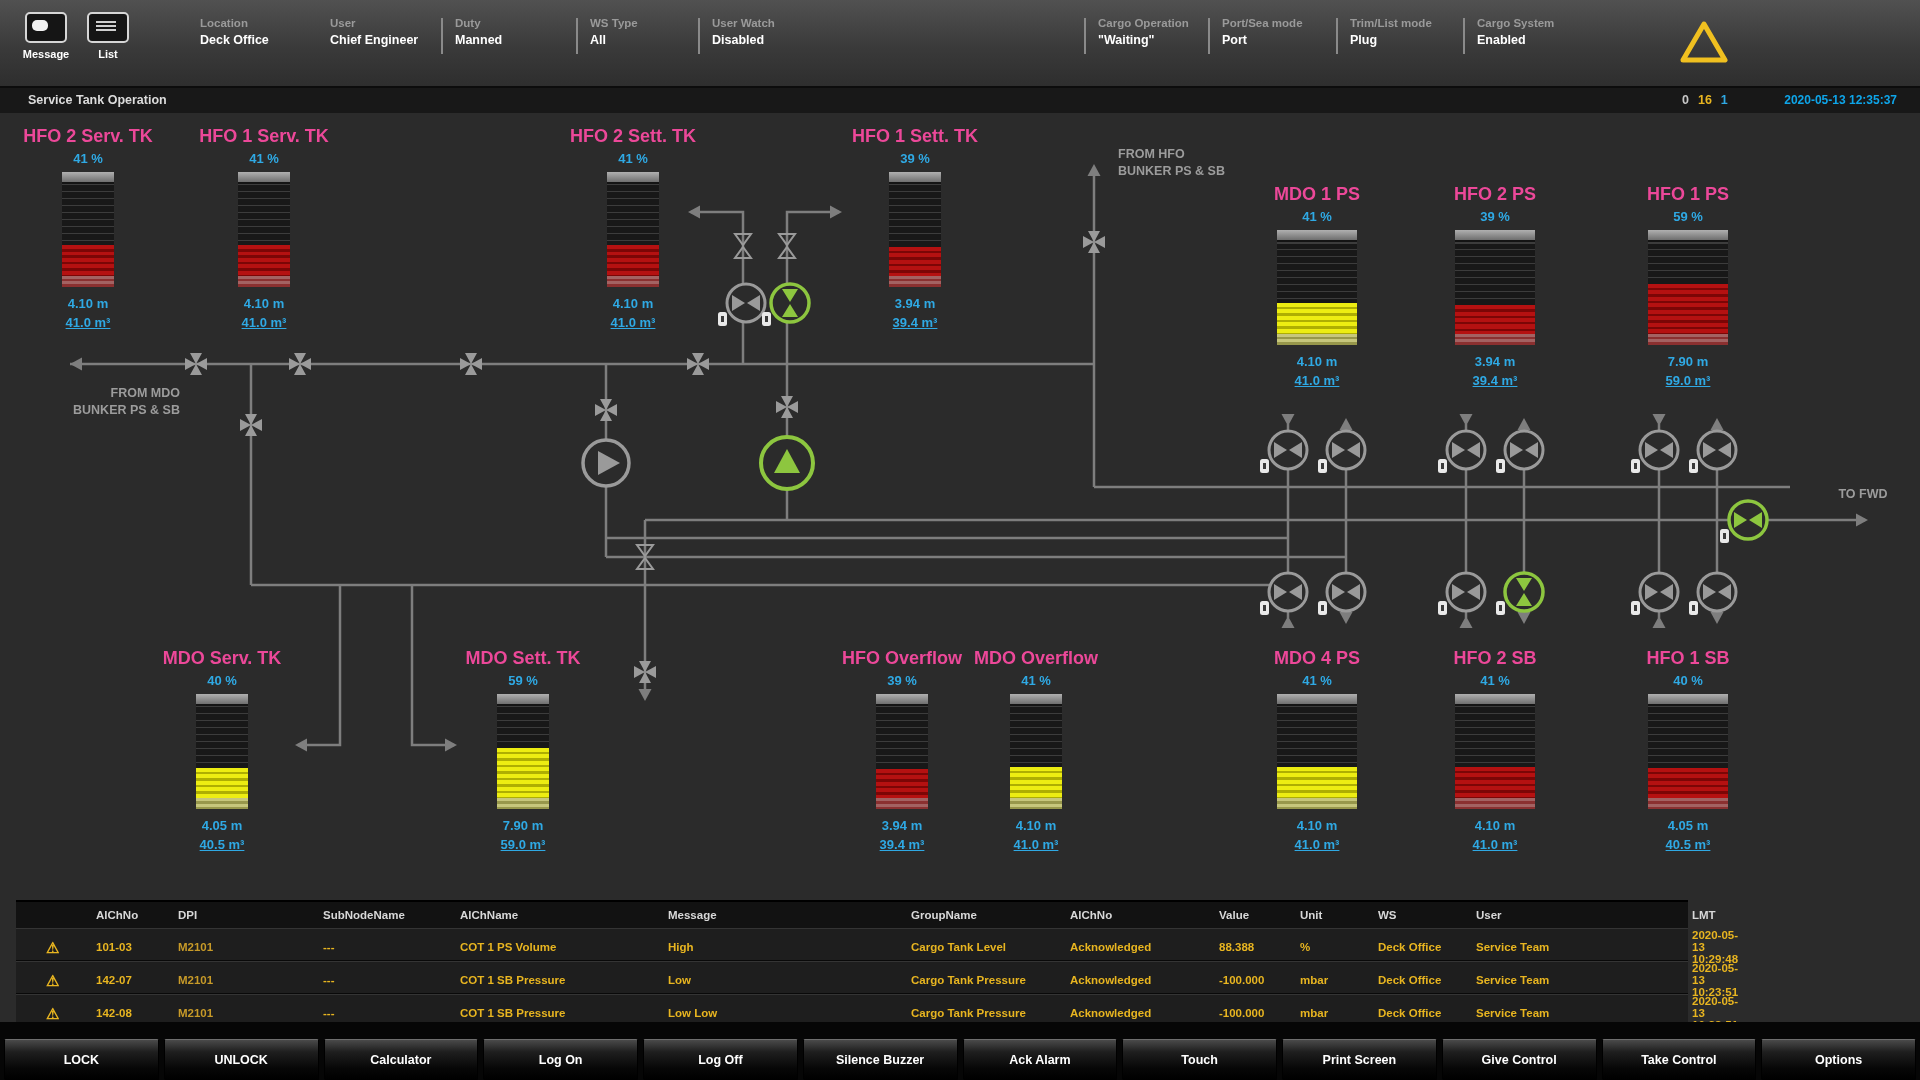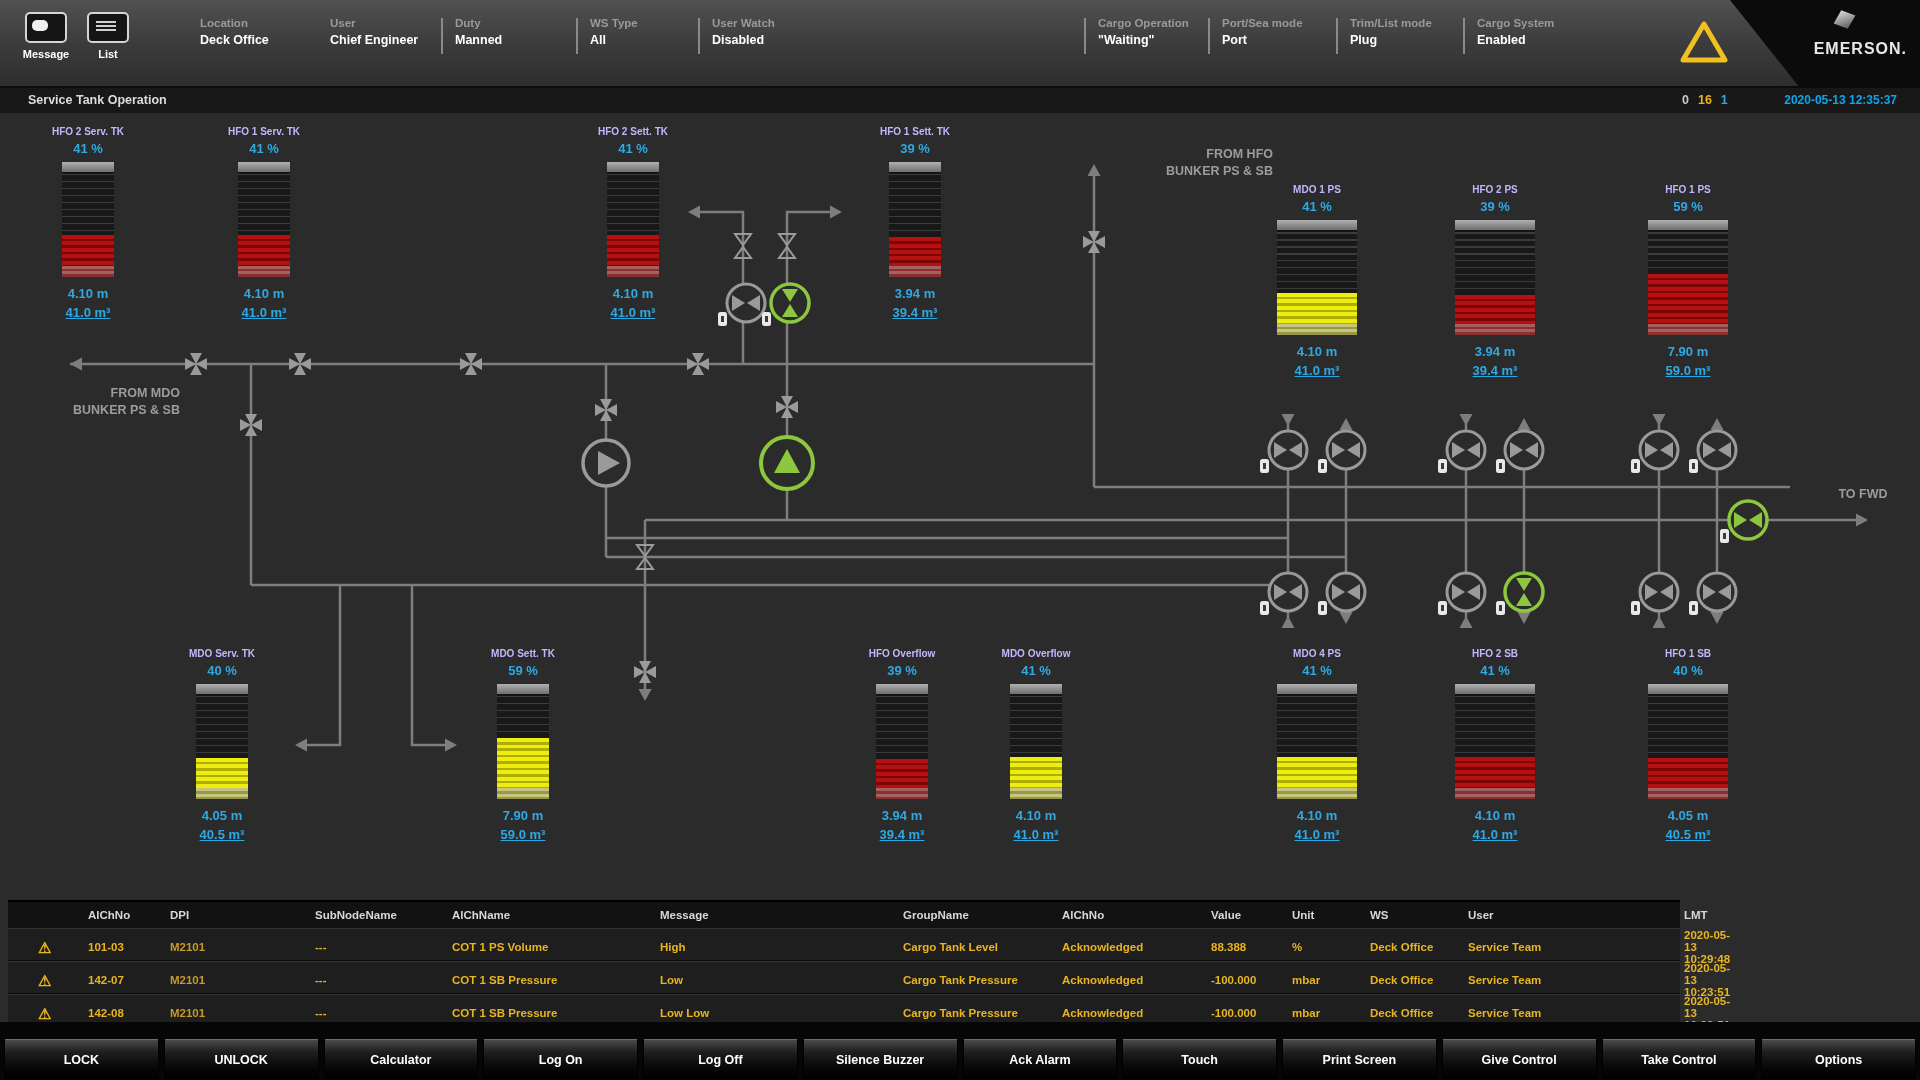--- a/index.html
+++ b/index.html
@@ -36,37 +36,37 @@
   .tb-title{position:absolute;left:28px;top:0;line-height:25px;font-size:12.5px;font-weight:bold;color:#dcdcdc;}
   .tb-counters{position:absolute;left:1682px;top:0;line-height:25px;font-size:12.5px;font-weight:bold;}
   .tb-counters span{margin-right:9px;}
   .tb-dt{position:absolute;right:23px;top:0;line-height:25px;font-size:12px;font-weight:bold;color:#0ea5e9;}
   
   .mimic{position:absolute;top:113px;left:0;width:1920px;height:787px;background:#2b2b2b;}
   .mimic svg{position:absolute;left:0;top:0;}
   .mlabel{position:absolute;color:#9c9c9c;font-size:12.5px;font-weight:bold;
     white-space:pre;line-height:17px;z-index:2;}
   .tank{position:absolute;width:150px;text-align:center;z-index:2;cursor:pointer;}
-  .tk-name{font-size:10px;font-weight:bold;color:#c4b5fd;white-space:nowrap;}
+  .tk-name{font-size:18px;font-weight:bold;color:#ec4899;white-space:nowrap;}
   .tk-pct{font-size:13px;font-weight:bold;margin:4px 0 6px;}
   .tk-bar{margin:0 auto;height:115px;position:relative;background:#141414;}
   .tk-cap{height:10px;background:linear-gradient(#b0b0b0,#6f6f6f);}
   .tk-body{position:absolute;top:12px;bottom:0;left:0;right:0;
     background:repeating-linear-gradient(180deg,#3c3c3c 0 1.5px,#181818 1.5px 7px);}
   .tk-fill{position:absolute;bottom:0;left:0;right:0;}
   .tk-fill.red{background:repeating-linear-gradient(180deg,#b51111 0 4px,#7c0606 4px 6.5px);}
   .tk-fill.red::after{content:"";position:absolute;bottom:0;left:0;right:0;height:11px;
     background:repeating-linear-gradient(180deg,#a36262 0 3px,#8b3030 3px 5.5px);}
   .tk-fill.yellow{background:repeating-linear-gradient(180deg,#ededed0 0 0);background:repeating-linear-gradient(180deg,#eded12 0 4px,#aeae02 4px 6.5px);}
   .tk-fill.yellow::after{content:"";position:absolute;bottom:0;left:0;right:0;height:11px;
     background:repeating-linear-gradient(180deg,#c6c67c 0 3px,#97974b 3px 5.5px);}
   .tk-level{font-size:13px;font-weight:bold;margin-top:9px;}
   .tk-vol{font-size:13px;font-weight:bold;margin-top:4px;text-decoration:underline;}
   
-  .atable{position:absolute;top:900px;left:8px;width:1672px;height:122px;background:#121212;
+  .atable{position:absolute;top:900px;left:16px;width:1672px;height:122px;background:#121212;
     border-top:2px solid #000;box-sizing:border-box;}
   .trow{display:grid;
     grid-template-columns:80px 82px 145px 137px 208px 243px 159px 149px 81px 78px 98px 216px auto;
     align-items:center;}
   .trow.head{height:26px;color:#d8d8d8;font-size:11.5px;font-weight:bold;}
   .trow.alarm{height:31px;color:#e8b520;font-size:11.5px;font-weight:bold;background:#1e1e1e;
     border-top:1px solid #343434;border-bottom:1px solid #090909;cursor:pointer;}
   .trow .icell{padding-left:30px;font-size:15px;line-height:15px;color:#e8b520;}
   
   .footer{position:absolute;top:1022px;left:0;width:1920px;height:58px;background:#060606;}
@@ -123,24 +123,20 @@
       </div>
       <div class="hfield hdiv" style="left: 1477px;">
         <div class="lab">Cargo System</div>
                  <div class="val">Enabled</div>
       </div>
     </div>
   <div class="warn-wrap">
     <svg width="52" height="48" viewBox="0 0 52 48">
       <polygon points="26,6 47,42 5,42" fill="none" stroke="#f0c020" stroke-width="5" stroke-linejoin="round"></polygon>
     </svg>
-  </div>
-  <div class="emerson">
-    <div class="em-mark"></div>
-    <div class="em-text">EMERSON.</div>
   </div>
 </div>
 
 <div class="titlebar">
   <div class="tb-title">Service Tank Operation</div>
   <div class="tb-counters" id="tb-counters"><span style="color: rgb(200, 200, 200);">0</span><span style="color: rgb(232, 181, 32);">16</span><span style="color: rgb(47, 169, 228);">1</span></div>
   <div class="tb-dt">2020-05-13 12:35:37</div>
 </div>
 
 <div class="mimic" id="mimic">
@@ -300,21 +296,21 @@
           <circle cx="606" cy="463" r="23" fill="#2b2b2b" stroke="#9a9a9a" stroke-width="3.5"></circle>
           <path d="M598,451 L620,463 L598,475 Z" fill="#9a9a9a"></path>
         </g>
       <g>
           <circle cx="787" cy="463" r="26" fill="#2b2b2b" stroke="#8dc63f" stroke-width="4"></circle>
           <path d="M774,473 L787,449 L800,473 Z" fill="#8dc63f"></path>
         </g>
     </svg>
 <div class="mlabel" style="left: 30px; top: 272px; width: 150px; text-align: right;">FROM MDO
 BUNKER PS &amp; SB</div>
-    <div class="mlabel" style="left: 1118px; top: 33px; width: 155px; text-align: right;">FROM HFO
+    <div class="mlabel" style="left: 1118px; top: 33px; width: 155px; text-align: left;">FROM HFO
 BUNKER PS &amp; SB</div>
     <div class="mlabel" style="left: 1818px; top: 373px; width: 90px; text-align: center;">TO FWD</div>
     <div class="tank" style="left: 13px; top: 13px;">
       <div class="tk-name">HFO 2 Serv. TK</div>
      <div class="tk-pct" style="color:#2fa9e4">41 %</div>
      <div class="tk-bar" style="width:52px">
         <div class="tk-cap"></div>
         <div class="tk-body">
           <div class="tk-fill red" style="height:42px"></div>
         </div>

